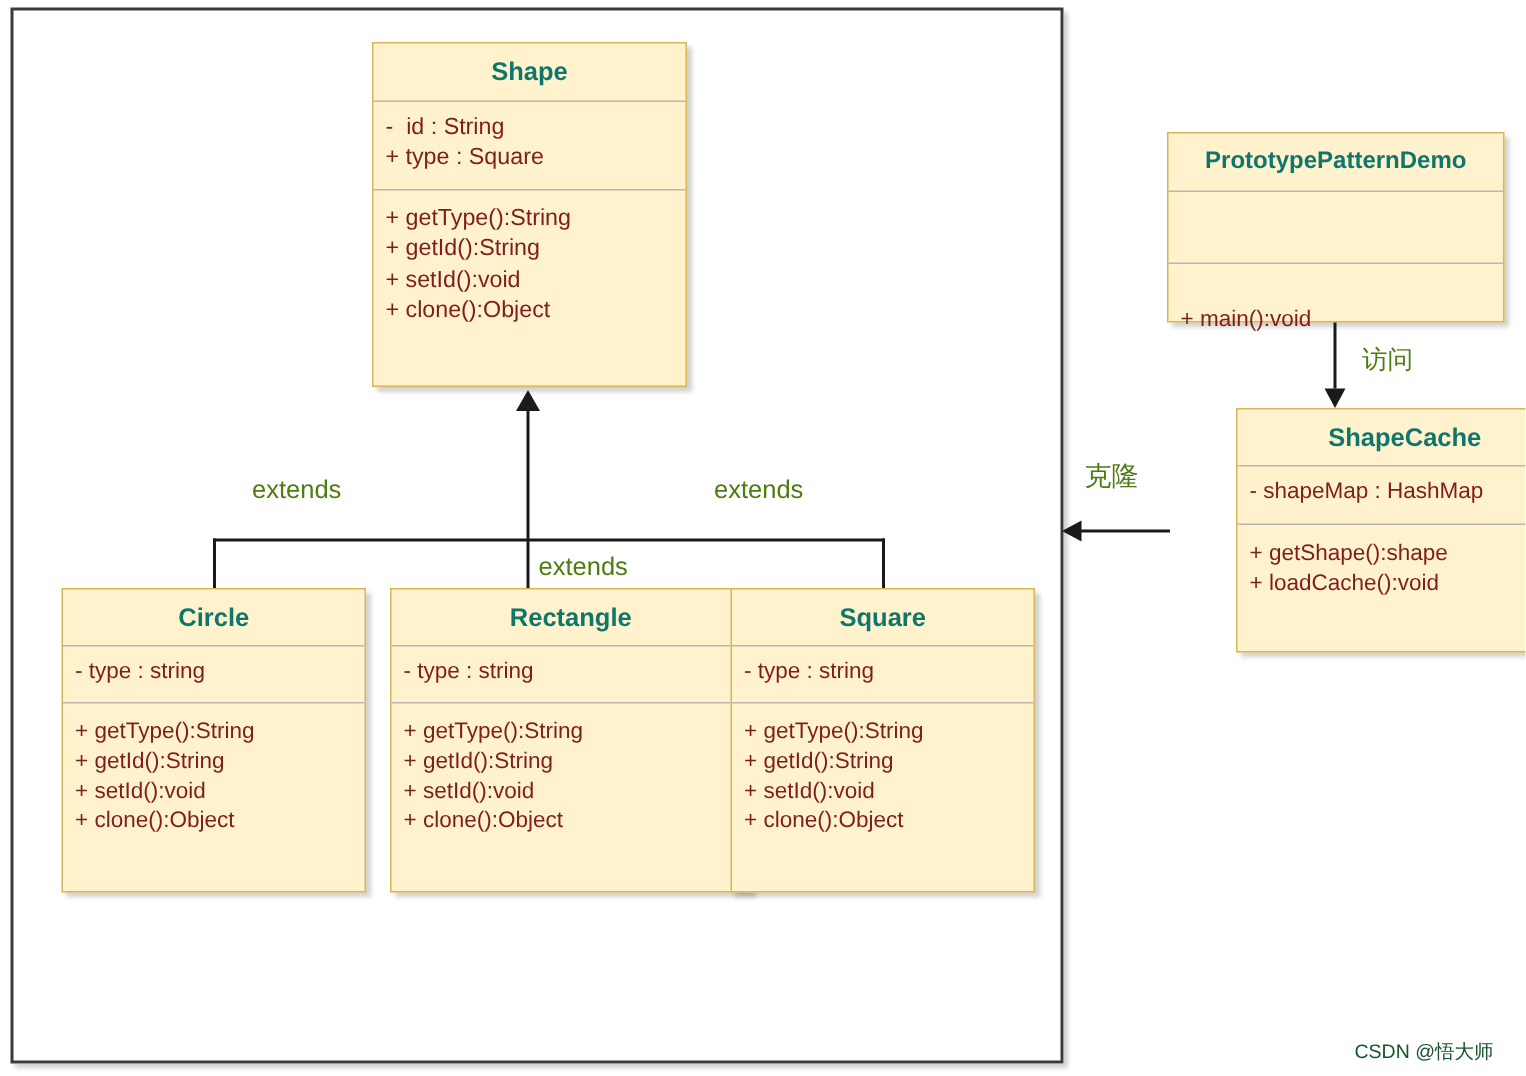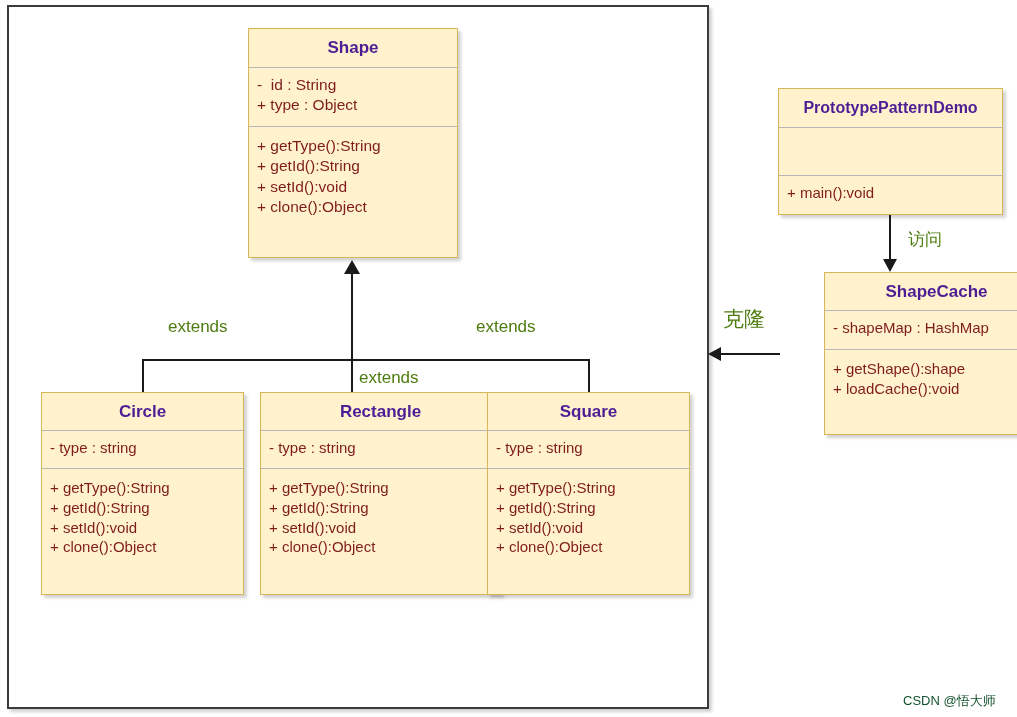--- a/index.html
+++ b/index.html
@@ -30,21 +30,21 @@
   .umlbox {
     position: absolute;
     background: #fff2cc;
     border: 1.6px solid #d6b656;
     box-sizing: border-box;
     box-shadow: 3px 3px 3px rgba(0,0,0,0.18);
   }
   .uml-title {
     text-align: center;
     font-weight: bold;
-    color: #4c1d95;
+    color: #0f766e;
     box-sizing: border-box;
     display: flex;
     align-items: center;
     justify-content: center;
   }
   .uml-sep {
     height: 1px;
     background: #b8b8b8;
     width: 100%;
   }
@@ -110,21 +110,21 @@
 
 <div id="canvas">
 
   <div class="frame" style="left:7px; top:5px; width:698px; height:700px;"></div>
 
   <div class="umlbox" style="left:248px; top:28px; width:210px; height:230px;">
     <div class="uml-title" style="height:38px; font-size:17px;">Shape</div>
     <div class="uml-sep"></div>
     <div class="uml-section" style="height:58px; font-size:15.5px;">
       <div>-  id : String</div>
-      <div>+ type : Object</div>
+      <div>+ type : Square</div>
     </div>
     <div class="uml-sep"></div>
     <div class="uml-section" style="font-size:15.5px; padding-top:9px;">
       <div>+ getType():String</div>
       <div>+ getId():String</div>
       <div>+ setId():void</div>
       <div>+ clone():Object</div>
     </div>
   </div>
 
@@ -185,21 +185,21 @@
       <div>+ setId():void</div>
       <div>+ clone():Object</div>
     </div>
   </div>
 
   <div class="umlbox" style="left:778px; top:88px; width:225px; height:127px;">
     <div class="uml-title" style="height:38px; font-size:16px;">PrototypePatternDemo</div>
     <div class="uml-sep"></div>
     <div class="uml-section" style="height:47px; font-size:15px;"></div>
     <div class="uml-sep"></div>
-    <div class="uml-section" style="font-size:15px; padding-top:7px;">
+    <div class="uml-section" style="font-size:15px; padding-top:7px;margin-top:20px;">
       <div>+ main():void</div>
     </div>
   </div>
 
   <div class="line-v" style="left:889px; top:215px; height:44px;"></div>
   <div class="arrow-down-open" style="left:883px; top:259px;"></div>
   <div class="edge-label" style="left:908px; top:228px; font-size:17px;">访问</div>
 
   <div class="umlbox" style="left:778px; top:272px; width:225px; height:163px;margin-left:46px;">
     <div class="uml-title" style="height:37px; font-size:17px;">ShapeCache</div>
@@ -209,17 +209,17 @@
     </div>
     <div class="uml-sep"></div>
     <div class="uml-section" style="font-size:15px; padding-top:9px;">
       <div>+ getShape():shape</div>
       <div>+ loadCache():void</div>
     </div>
   </div>
 
   <div class="line-h" style="left:720px; top:353px; width:60px;"></div>
   <div class="arrow-left-open" style="left:708px; top:347px;"></div>
-  <div class="edge-label" style="left:723px; top:305px; font-size:21px;">克隆</div>
+  <div class="edge-label" style="left:723px; top:305px; font-size:18px;">克隆</div>
 
   <div class="watermark" style="left:903px; top:692px;">CSDN @悟大师</div>
 
 </div>
 
 </body></html>

